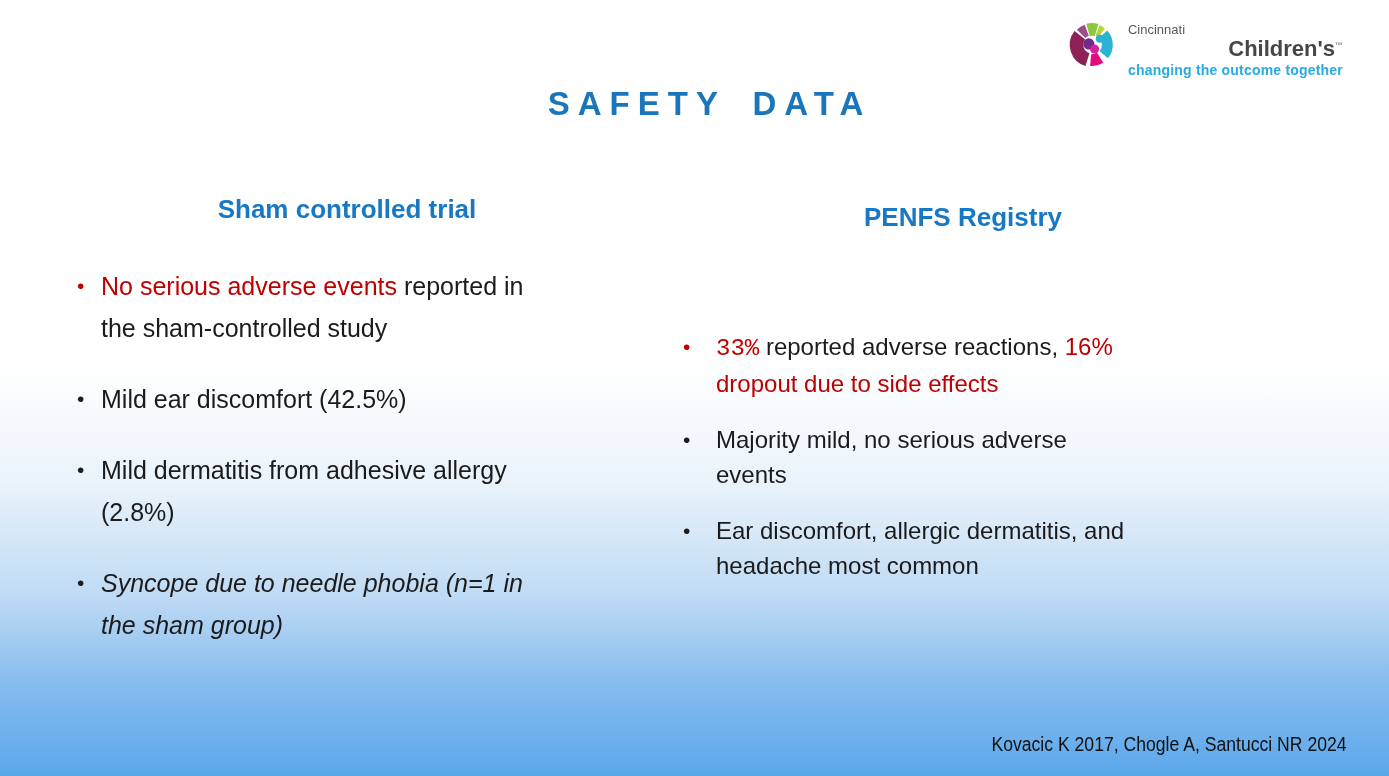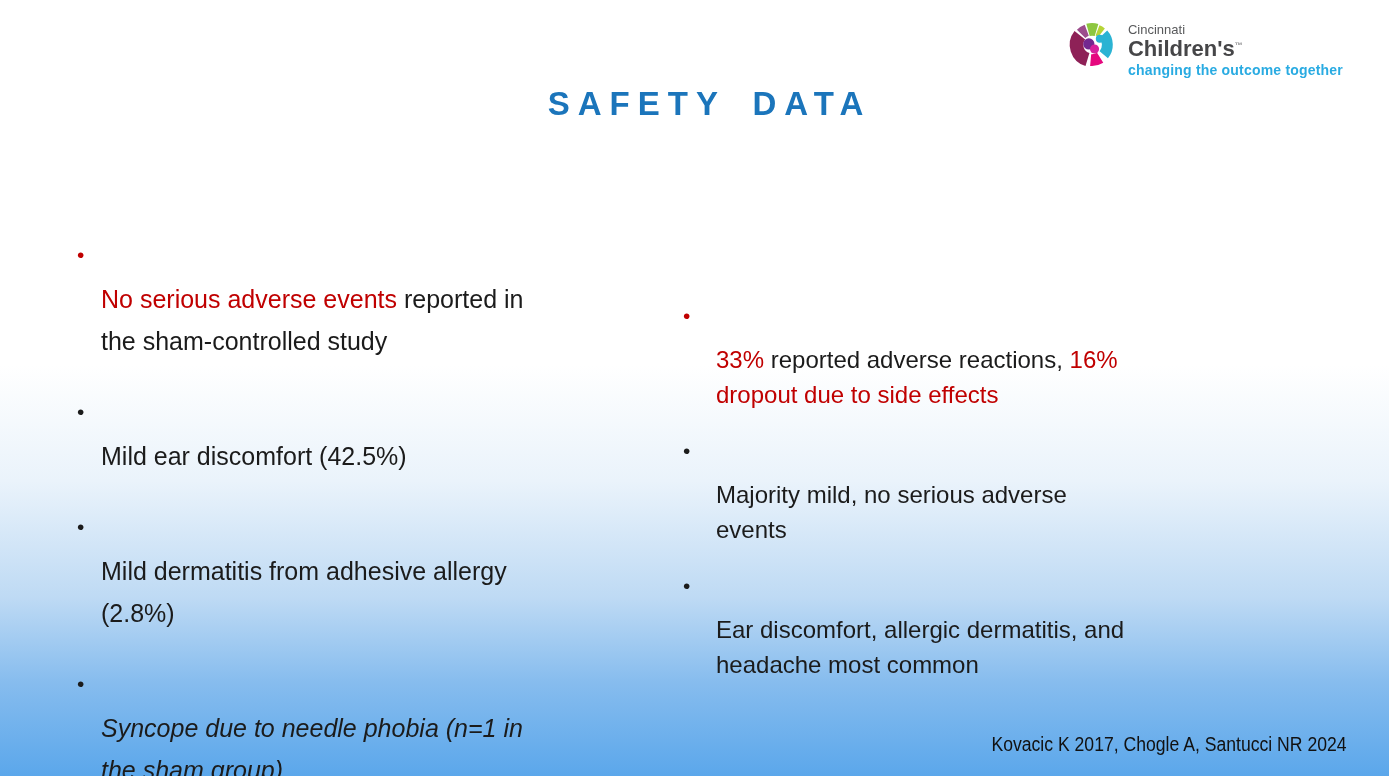--- a/index.html
+++ b/index.html
@@ -25,31 +25,31 @@
   .col-right{left:683px;top:202px;width:560px;}
   .bullets{list-style:none;margin:0;padding:0;}
   .col-left .bullets{margin-top:40px;}
   .col-right .bullets{margin-top:96px;}
   .bullet{display:flex;align-items:flex-start;}
   .col-left .bullet{font-size:25px;line-height:42px;margin-bottom:29px;}
   .col-right .bullet{font-size:24px;line-height:35px;margin-bottom:21px;}
   .marker{flex:0 0 auto;font-size:21px;}
   .col-left .marker{width:24px;}
   .col-right .marker{width:33px;}
-  .bullet-text{flex:1;white-space:pre-wrap;margin-top:44px;}
+  .bullet-text{flex:1;white-space:pre-wrap;}
   .footer{
     position:absolute;right:42px;bottom:20px;
     font-size:20px;color:#111111;
     transform:scaleX(0.88);transform-origin:100% 100%;
     white-space:nowrap;
   }
   .logo{position:absolute;top:12px;right:46px;display:flex;align-items:flex-start;gap:7px;}
   .logo-text{padding-top:11px;}
   .logo-line1{font-size:13px;color:#58595b;line-height:1.05;}
-  .logo-line2{font-size:22px;font-weight:bold;color:#464648;line-height:1.08;}
+  .logo-line2{font-size:22px;font-weight:bold;color:#464648;line-height:1.08;text-align:right;}
   .logo-line2 sup{font-size:8px;color:#8a8a8c;}
   .logo-tagline{font-size:14px;font-weight:bold;color:#29abe2;margin-top:2px;letter-spacing:0.2px;}
 </style>
 </head>
 <body>
 
 <div class="slide">
 
   <div class="logo">
     <svg width="58" height="62" viewBox="0 0 64 64">
@@ -66,20 +66,21 @@
     <div class="logo-text">
       <div class="logo-line1">Cincinnati</div>
       <div class="logo-line2"><span>Children's</span><sup>™</sup></div>
       <div class="logo-tagline">changing the outcome together</div>
     </div>
   </div>
 
   <h1 class="title" style="color: rgb(27, 117, 187);">SAFETY DATA</h1>
 
   <section class="col col-left">
+    <h2 class="col-heading" style="color: rgb(23, 120, 198);">Sham controlled trial</h2>
     <ul class="bullets">
         <li class="bullet">
           <span class="marker" style="color: rgb(192, 0, 0);">•</span>
           <span class="bullet-text"><span style="color: rgb(192, 0, 0);">No serious adverse events</span><span style="color: rgb(27, 27, 27);"> reported in
 the sham-controlled study</span></span>
         </li>
         <li class="bullet">
           <span class="marker" style="color: rgb(27, 27, 27);">•</span>
           <span class="bullet-text"><span style="color: rgb(27, 27, 27);">Mild ear discomfort (42.5%)</span></span>
         </li>
@@ -90,24 +91,25 @@
         </li>
         <li class="bullet">
           <span class="marker" style="color: rgb(27, 27, 27);">•</span>
           <span class="bullet-text"><span style="color: rgb(27, 27, 27); font-style: italic;">Syncope due to needle phobia (n=1 in
 the sham group)</span></span>
         </li>
       </ul>
   </section>
 
   <section class="col col-right">
+    <h2 class="col-heading" style="color: rgb(23, 120, 198);">PENFS Registry</h2>
     <ul class="bullets">
         <li class="bullet">
           <span class="marker" style="color: rgb(192, 0, 0);">•</span>
-          <span class="bullet-text"><span style="color: rgb(192, 0, 0);">33%</span><span style="color: rgb(27, 27, 27);"> reported adverse reactions, </span><span style="color: rgb(192, 0, 0);">16%
+          <span class="bullet-text"><span style="color: rgb(192, 0, 0); font-family: Liberation Mono, monospace;">33%</span><span style="color: rgb(27, 27, 27);"> reported adverse reactions, </span><span style="color: rgb(192, 0, 0);">16%
 dropout due to side effects</span></span>
         </li>
         <li class="bullet">
           <span class="marker" style="color: rgb(27, 27, 27);">•</span>
           <span class="bullet-text"><span style="color: rgb(27, 27, 27);">Majority mild, no serious adverse
 events</span></span>
         </li>
         <li class="bullet">
           <span class="marker" style="color: rgb(27, 27, 27);">•</span>
           <span class="bullet-text"><span style="color: rgb(27, 27, 27);">Ear discomfort, allergic dermatitis, and

